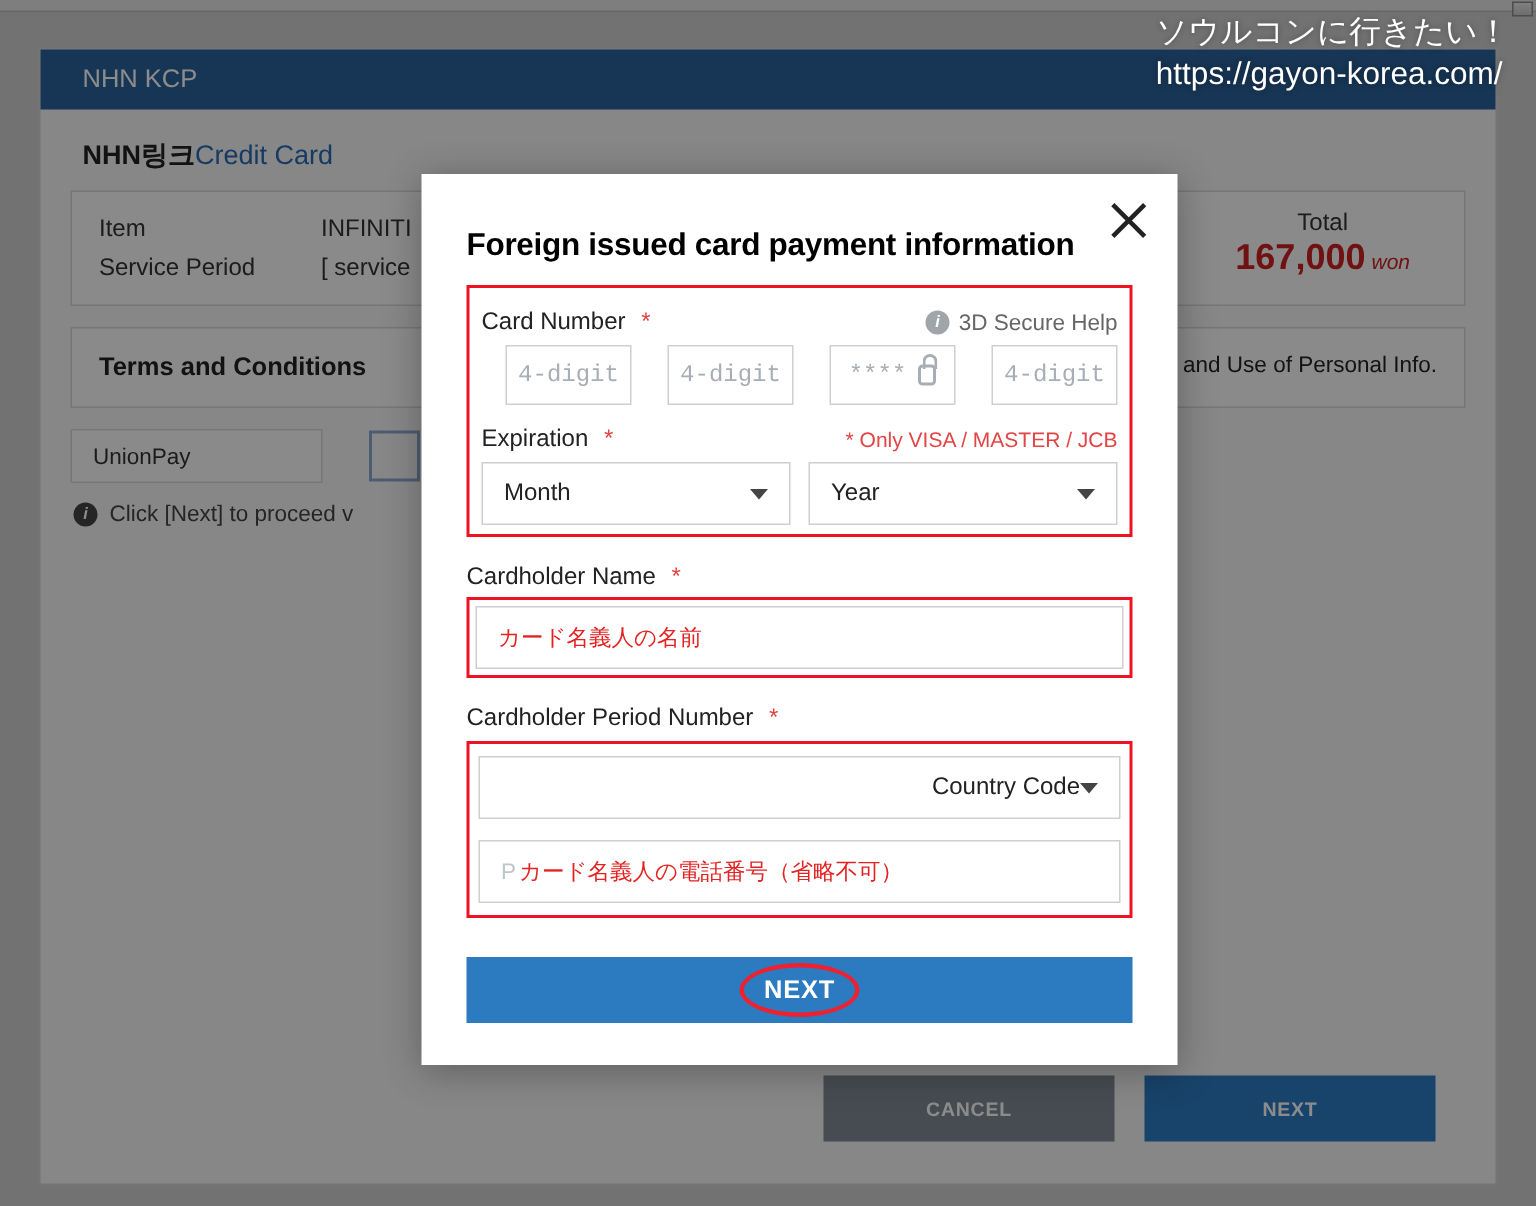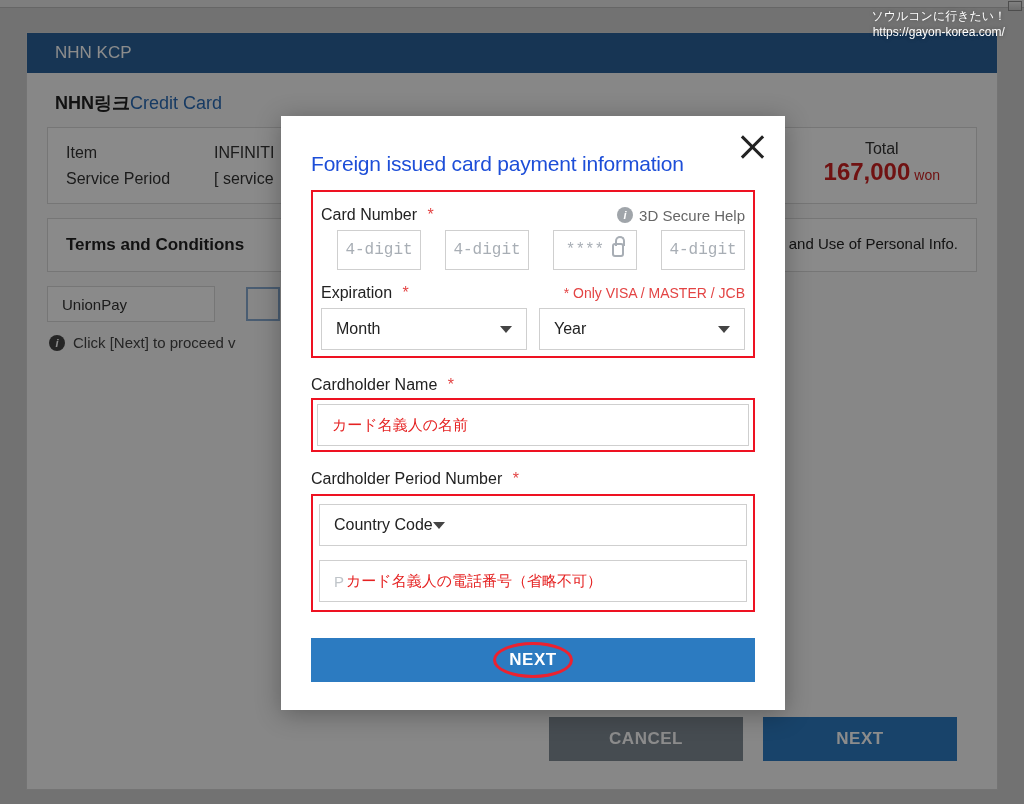--- a/index.html
+++ b/index.html
@@ -16,22 +16,22 @@
   background: #e6e6e6; border-bottom: 1px solid #bbb;
 }
 .rszbox {
   position: absolute; right: 2px; top: 1px; width: 14px; height: 10px;
   background: linear-gradient(#e9e9e9,#c8c8c8);
   border: 1px solid #8c8c8c;
 }
 
 
 .watermark {
-  position: absolute; right: 18px; top: 8px; text-align: center;
-  color: #fff; font-size: 12px; line-height: 1.35;
+  position: absolute; right: 18px; top: 8px; text-align: left;
+  color: #fff; font-size: 21px; line-height: 1.35;
   z-index: 30; text-shadow: 0 0 4px rgba(0,0,0,0.35);
 }
 
 
 .overlay {
   position: absolute; inset: 0; background: rgba(0,0,0,0.45);
   z-index: 10; pointer-events: none;
 }
 
 
@@ -55,21 +55,21 @@
   margin: 4px 20px 0; border:1px solid #d8d8d8; background:#fcfcfc;
   padding: 12px 18px; display:flex; justify-content:space-between;
   font-size:16px; color:#333;
 }
 .item-left { line-height:1.6; }
 .item-left .row { display:flex; gap:28px; }
 .item-left .lbl { width:120px; }
 .item-right { text-align:center; padding-right:18px; }
 .item-right .tot { color:#333; font-size:16px; }
 .item-right .price { color:#cc2222; font-size:24px; font-weight:700; }
-.item-right .won { color:#cc2222; font-size:14px; margin-left:4px; }
+.item-right .won { color:#cc2222; font-size:14px; margin-left:4px;font-style:italic; }
 
 .tc-box {
   margin: 14px 20px 0; border:1px solid #d8d8d8; background:#fcfcfc;
   padding: 16px 18px; display:flex; justify-content:space-between;
   font-size:17px; font-weight:700; color:#222;
 }
 .tc-right { font-weight:400; font-size:15px; color:#232323; }
 
 .pay-row {
   margin: 14px 20px 0; display:flex; gap:31px; align-items:center;
@@ -86,21 +86,21 @@
   width:16px; height:16px; border-radius:50%; background:#444; color:#fff;
   display:inline-flex; align-items:center; justify-content:center;
   font-size:11px; font-style:italic; font-weight:700;
 }
 
 .bottom-actions {
   position:absolute; right:40px; bottom:28px; display:flex; gap:20px;
 }
 .btn-big {
   width:194px; height:44px; display:flex; align-items:center; justify-content:center;
-  font-size:17px; font-weight:700; color:#fff; letter-spacing:0.5px;
+  font-size:13px; font-weight:700; color:#fff; letter-spacing:0.5px;
 }
 .btn-cancel { background:#808a94; }
 .btn-next { background:#2c7bc1; }
 
 
 .modal {
   position:absolute; left:281px; top:116px; width:504px;
   background:#fff; z-index:20; padding: 28px 30px 28px;
   box-shadow: 0 4px 24px rgba(0,0,0,0.3);
 }
@@ -108,21 +108,21 @@
   position:absolute; right:16px; top:14px; width:34px; height:34px; cursor:pointer;
 }
 .close-x:before, .close-x:after {
   content:''; position:absolute; left:16px; top:2px; width:3px; height:30px;
   background:#222;
 }
 .close-x:before { transform: rotate(45deg); }
 .close-x:after { transform: rotate(-45deg); }
 
 .modal h2 {
-  font-size:21px; color:#1d4ed8; font-weight:400; margin: 8px 0 14px;
+  font-size:21px; color:#000000; font-weight:700; margin: 8px 0 14px;
   letter-spacing: -0.2px;
 }
 
 .red-box { border:2px solid #ee1222; padding: 4px 8px 6px; margin-top:4px; }
 .red-box2 { border:2px solid #ee1222; padding: 4px 6px 8px; margin-top:6px; }
 
 .label-row {
   display:flex; justify-content:space-between; align-items:center;
   margin: 10px 0 6px;
 }
@@ -165,21 +165,21 @@
 .plain-label { font-size:16px; color:#222; margin-top:18px; }
 .plain-label .req { color:#e34444; margin-left:6px; }
 
 .text-input {
   height:42px; border:1px solid #cfcfcf; width:100%; background:#fff;
   display:flex; align-items:center; padding:0 14px; font-size:15px; color:#e52222;
 }
 
 .cc-sel {
   height:42px; border:1px solid #cfcfcf; width:100%; background:#fff;
-  display:flex; align-items:center; justify-content:flex-start;
+  display:flex; align-items:center; justify-content:flex-end;
   padding:0 14px; font-size:16px; color:#222; margin-top:4px;
 }
 .phone-row {
   height:42px; border:1px solid #cfcfcf; width:100%; background:#fff; margin-top:14px;
   display:flex; align-items:center; padding:0 14px; font-size:15px; color:#333;
 }
 .phone-row .p-ghost { color:#bfc4c9; margin-right:2px; }
 .phone-row .anno { color:#e52222; }
 
 .modal-next {

